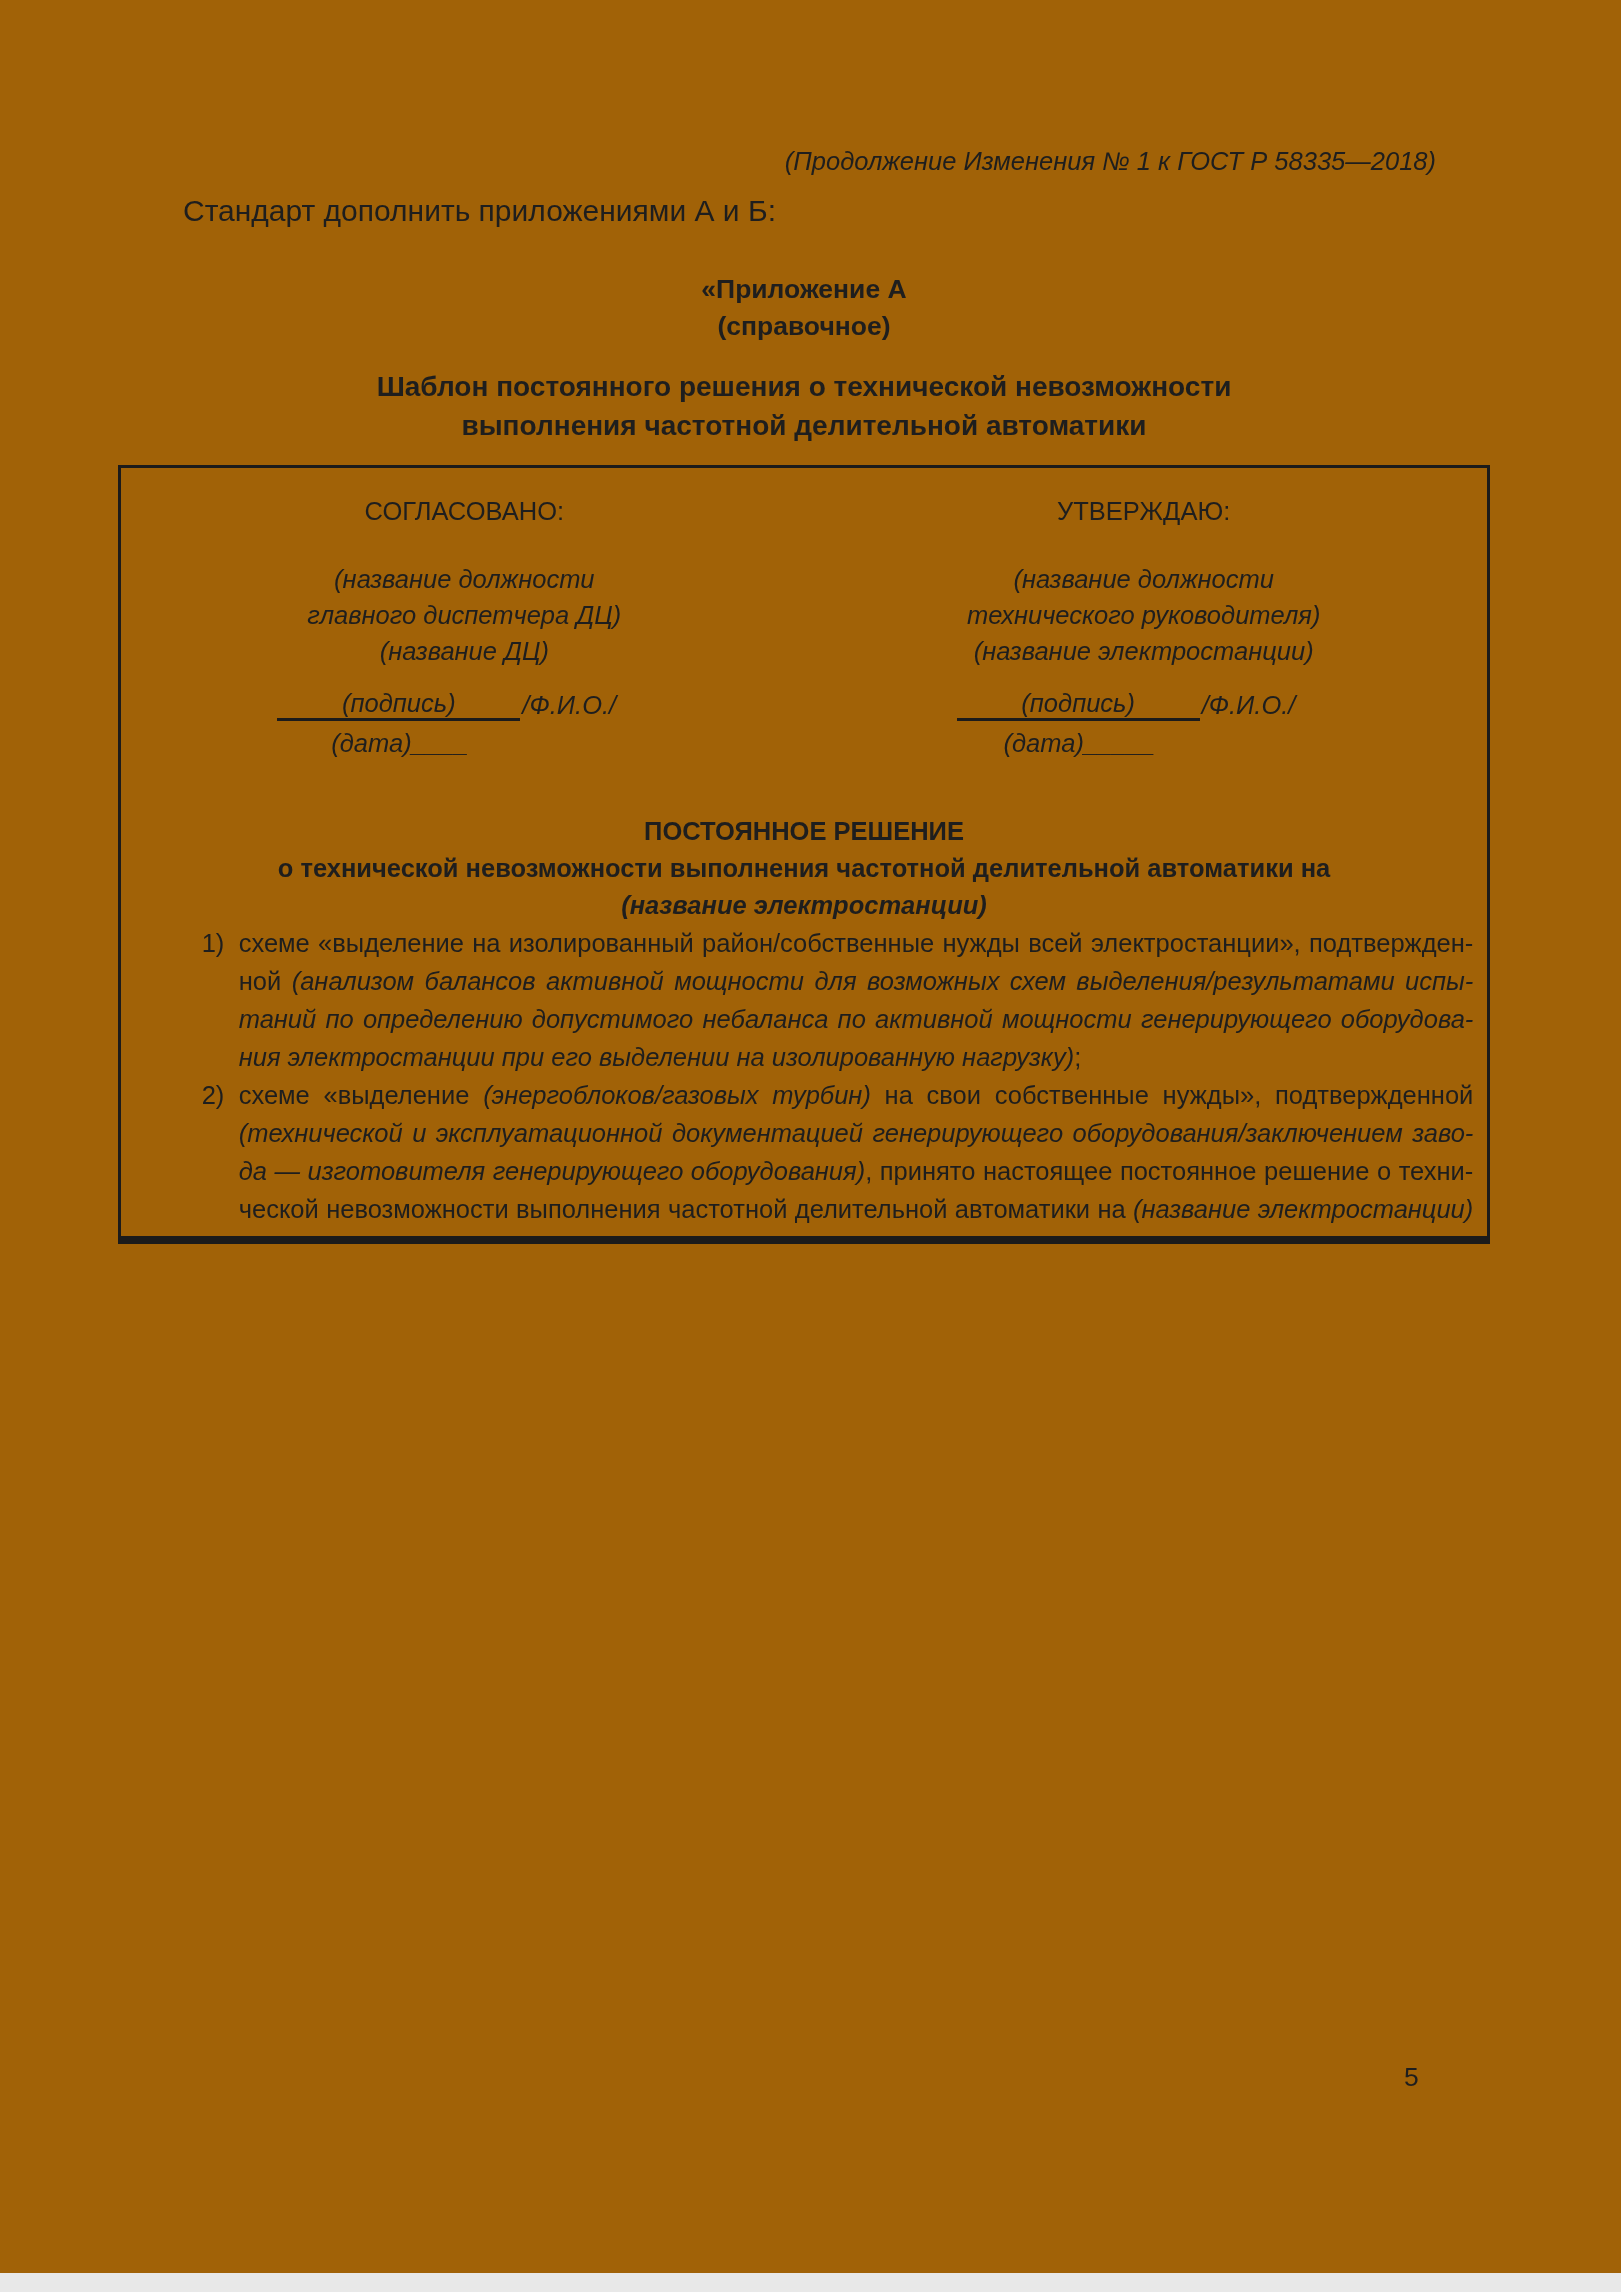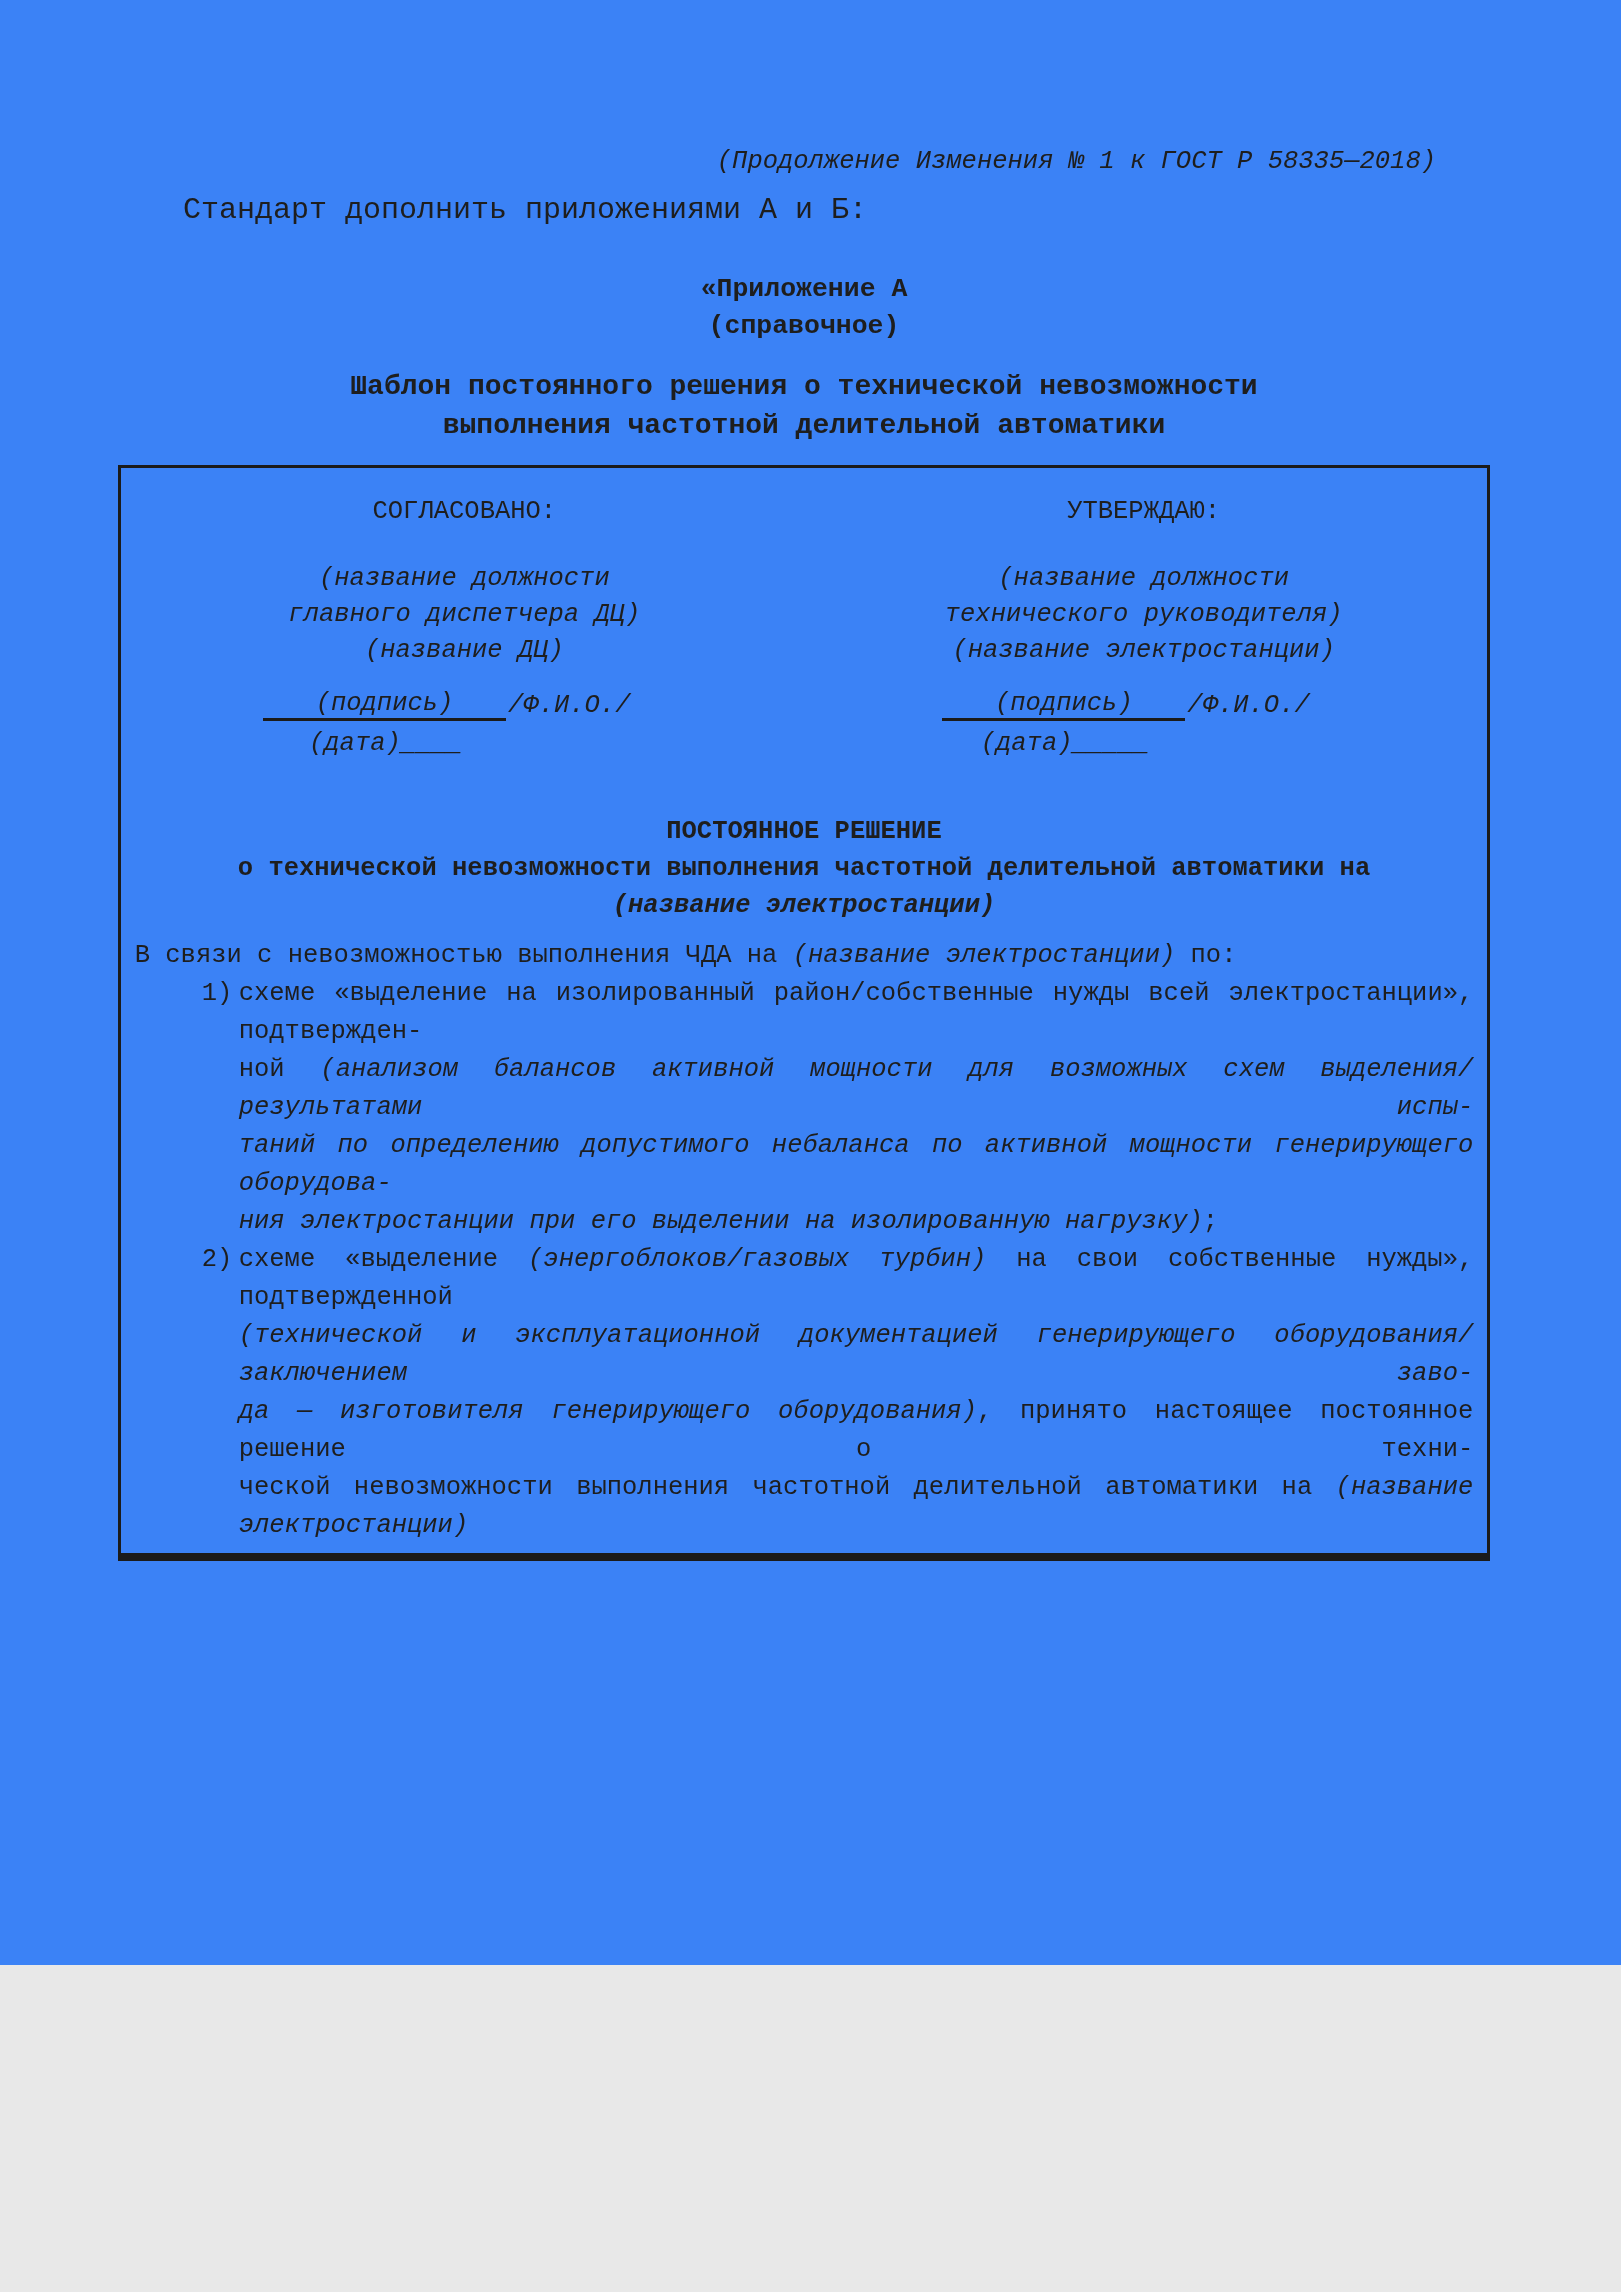--- a/index.html
+++ b/index.html
@@ -1,22 +1,22 @@
 <!DOCTYPE html>
 <html><head>
 <meta charset="utf-8">
 <style>
   html, body { margin: 0; padding: 0; background: #e8e8e8; }
   .page {
     position: relative;
     width: 1621px;
-    height: 1965px;
+    height: 2273px;
     margin: 0 auto;
-    background: #3b82f6;
-    font-family: Liberation Mono, monospace;
+    background: #a16207;
+    font-family: Liberation Sans, sans-serif;
     color: #1e1e1e;
     overflow: hidden;
   }
   .wrapper { width: 1372px; margin-left: 118px; }
 
   .continuation {
     padding-top: 147px;
     padding-right: 54px;
     text-align: right;
     font-style: italic;
@@ -157,21 +157,20 @@
           </div>
         </div>
       </div>
 
       <div class="decision-heading">
         <div>ПОСТОЯННОЕ РЕШЕНИЕ</div>
         <div>о технической невозможности выполнения частотной делительной автоматики на</div>
         <div class="plant">(название электростанции)</div>
       </div>
 
-      <div class="intro"><span>В связи с невозможностью выполнения ЧДА на </span><span class="it">(название электростанции)</span><span> по:</span></div>
 
       <div class="items">
         <div class="item">
           <div class="item-marker">1)</div>
           <div class="item-text">
               <div class="line j"><span>схеме «выделение на изолированный район/собственные нужды всей электростанции», подтвержден-</span></div>
               <div class="line j"><span>ной </span><span class="it">(анализом балансов активной мощности для возможных схем выделения/результатами испы-</span></div>
               <div class="line j"><span class="it">таний по определению допустимого небаланса по активной мощности генерирующего оборудова-</span></div>
               <div class="line l"><span class="it">ния электростанции при его выделении на изолированную нагрузку)</span><span>;</span></div>
             </div>

